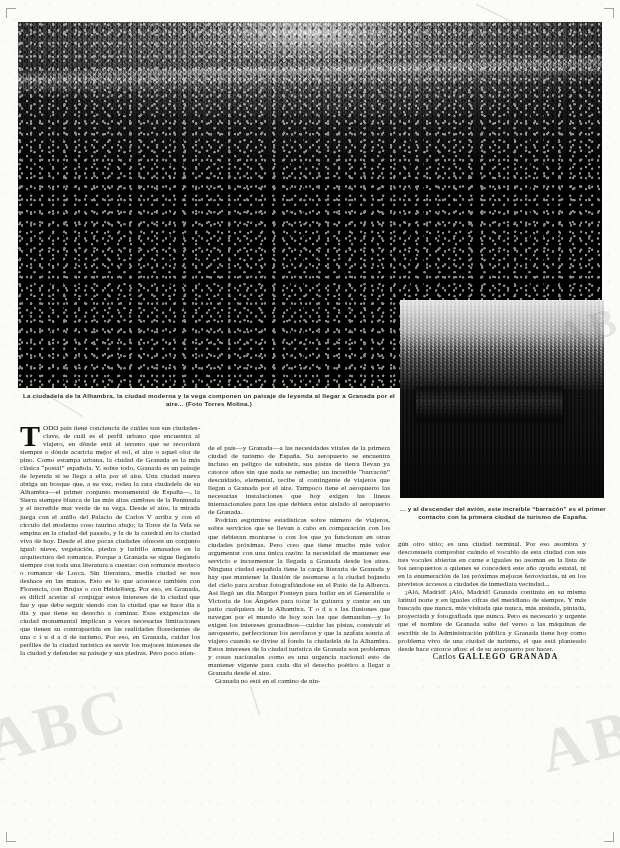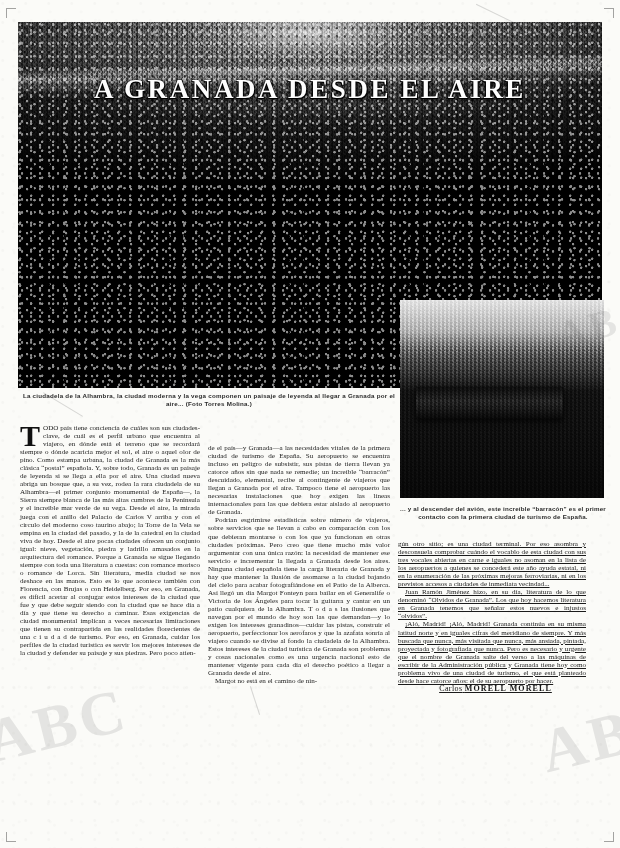--- a/index.html
+++ b/index.html
@@ -193,21 +193,21 @@
     text-justify: inter-word;
     color: #1b1b1b;
     hyphens: auto;
     -webkit-hyphens: auto;
   }
   .col p { margin: 0; text-indent: 7px; }
   .col p.first { text-indent: 0; }
 
   #col-1 { left: 20px;  top: 424px; width: 180px; }
   #col-2 { left: 208px; top: 444px; width: 182px; }
-  #col-3 { left: 398px; top: 540px; width: 188px; text-decoration: underline; }
+  #col-3 { left: 398px; top: 540px; width: 188px; }
 
   .dropcap {
     float: left;
     font-family: "Liberation Serif", "DejaVu Serif", serif;
     font-size: 30px;
     line-height: 23px;
     font-weight: 700;
     padding: 0 2px 0 0;
     margin: 0 1px -2px 0;
     color: #111;
@@ -274,46 +274,44 @@
   <div class="scratch" id="scr-1"></div>
   <div class="scratch" id="scr-2"></div>
   <div class="scratch" id="scr-3"></div>
   <div class="scratch" id="scr-4"></div>
 
   <div class="hero-photo">
     <div class="aerial"></div>
     <div class="ridge"></div>
     <div class="grain"></div>
     <div class="grain2"></div>
-    <div class="hero-title">A GRANADA DESDE EL AIRE</div>
   </div>
 
   <div class="hero-caption">La ciudadela de la Alhambra, la ciudad moderna y la vega componen un paisaje de leyenda al llegar a Granada por el aire... (Foto Torres Molina.)</div>
 
   <div class="inset-photo">
     <div class="scene"></div>
     <div class="hangar"></div>
     <div class="grain"></div>
   </div>
   <div class="inset-caption">... y al descender del avión, este increíble “barracón” es el primer contacto con la primera ciudad de turismo de España.</div>
 
   <div class="col" id="col-1">
     <p class="first"><span class="dropcap">T</span><span>ODO país tiene conciencia de cuáles son sus ciudades-clave, de cuál es el perfil urbano que encuentra al viajero, en dónde está el terreno que se recordará siempre o dónde acaricia mejor el sol, el aire o aquel olor de pino. Como estampa urbana, la ciudad de Granada es la más clásica “postal” española. Y, sobre todo, Granada es un paisaje de leyenda si se llega a ella por el aire. Una ciudad nueva abriga un bosque que, a su vez, rodea la rara ciudadela de su Alhambra—el primer conjunto monumental de España—, la Sierra siempre blanca de las más altas cumbres de la Península y el increíble mar verde de su vega. Desde el aire, la mirada juega con el anillo del Palacio de Carlos V arriba y con el círculo del moderno coso taurino abajo; la Torre de la Vela se empina en la ciudad del pasado, y la de la catedral en la ciudad viva de hoy. Desde el aire pocas ciudades ofrecen un conjunto igual: nieve, vegetación, piedra y ladrillo amasados en la arquitectura del romance. Porque a Granada se sigue llegando siempre con toda una literatura a cuestas: con romance morisco o romance de Lorca. Sin literatura, media ciudad se nos deshace en las manos. Esto es lo que acontece también con Florencia, con Brujas o con Heidelberg. Por eso, en Granada, es difícil acertar al conjugar estos intereses de la ciudad que fue y que debe seguir siendo con la ciudad que se hace día a día y que tiene su derecho a caminar. Esas exigencias de ciudad monumental implican a veces necesarias limitaciones que tienen su contrapartida en las realidades florecientes de una c i u d a d de turismo. Por eso, en Granada, cuidar los perfiles de la ciudad turística es servir los mejores intereses de la ciudad y defender su paisaje y sus piedras. Pero poco atien-</span></p>
   </div>
 
   <div class="col" id="col-2">
     <p class="first">de el país—y Granada—a las necesidades vitales de la primera ciudad de turismo de España. Su aeropuerto se encuentra incluso en peligro de subsistir, sus pistas de tierra llevan ya catorce años sin que nada se remedie; un increíble “barracón” descuidado, elemental, recibe al contingente de viajeros que llegan a Granada por el aire. Tampoco tiene el aeropuerto las necesarias instalaciones que hoy exigen las líneas internacionales para las que debiera estar aislado al aeropuerto de Granada.</p>
     <p>Podrían esgrimirse estadísticas sobre número de viajeros, sobre servicios que se llevan a cabo en comparación con los que debieran montarse o con los que ya funcionan en otras ciudades próximas. Pero creo que tiene mucho más valor argumentar con una única razón: la necesidad de mantener ese servicio e incrementar la llegada a Granada desde los aires. Ninguna ciudad española tiene la carga literaria de Granada y hay que mantener la ilusión de asomarse a la ciudad bajando del cielo para acabar fotografiándose en el Patio de la Alberca. Así llegó un día Margot Fonteyn para bailar en el Generalife o Victoria de los Ángeles para tocar la guitarra y cantar en un patio cualquiera de la Alhambra. T o d a s las ilusiones que navegan por el mundo de hoy son las que demandan—y lo exigen los intereses granadinos—cuidar las pistas, construir el aeropuerto, perfeccionar los aerofaros y que la azafata sonría al viajero cuando se divise al fondo la ciudadela de la Alhambra. Estos intereses de la ciudad turística de Granada son problemas y cosas nacionales como es una urgencia nacional esto de mantener vigente para cada día el derecho poético a llegar a Granada desde el aire.</p>
-    <p>Margot no está en el camino de nin-</p>
+    <p>Granada no está en el camino de nin-</p>
   </div>
 
   <div class="col" id="col-3">
     <p class="first">gún otro sitio; es una ciudad terminal. Por eso asombra y desconsuela comprobar cuándo el vocablo de esta ciudad con sus tres vocales abiertas en carne e iguales no asoman en la lista de los aeropuertos a quienes se concederá este año ayuda estatal, ni en la enumeración de las próximas mejoras ferroviarias, ni en los previstos accesos a ciudades de inmediata vecindad...</p>
-    <p>Juan Ramón Jiménez hizo, en su día, literatura de lo que denominó “Olvidos de Granada”. Los que hoy hacemos literatura en Granada tenemos que señalar estos nuevos e injustos “olvidos”.</p>
     <p>¡Aló, Madrid! ¡Aló, Madrid! Granada continúa en su misma latitud norte y en iguales cifras del meridiano de siempre. Y más buscada que nunca, más visitada que nunca, más ansiada, pintada, proyectada y fotografiada que nunca. Pero es necesario y urgente que el nombre de Granada salte del verso a las máquinas de escribir de la Administración pública y Granada tiene hoy como problema vivo de una ciudad de turismo, el que está planteado desde hace catorce años: el de su aeropuerto por hacer.</p>
-    <p class="byline"><span>Carlos</span>&nbsp;<span class="sur">MORELL MORELL</span></p>
+    <p class="byline"><span>Carlos</span>&nbsp;<span class="sur">GALLEGO GRANADA</span></p>
   </div>
 
   <div class="wm" id="wm-left">ABC</div>
   <div class="wm" id="wm-right">ABC</div>
   <div class="wm" id="wm-top">ABC</div>
 
 </div>
 
 </body></html>

